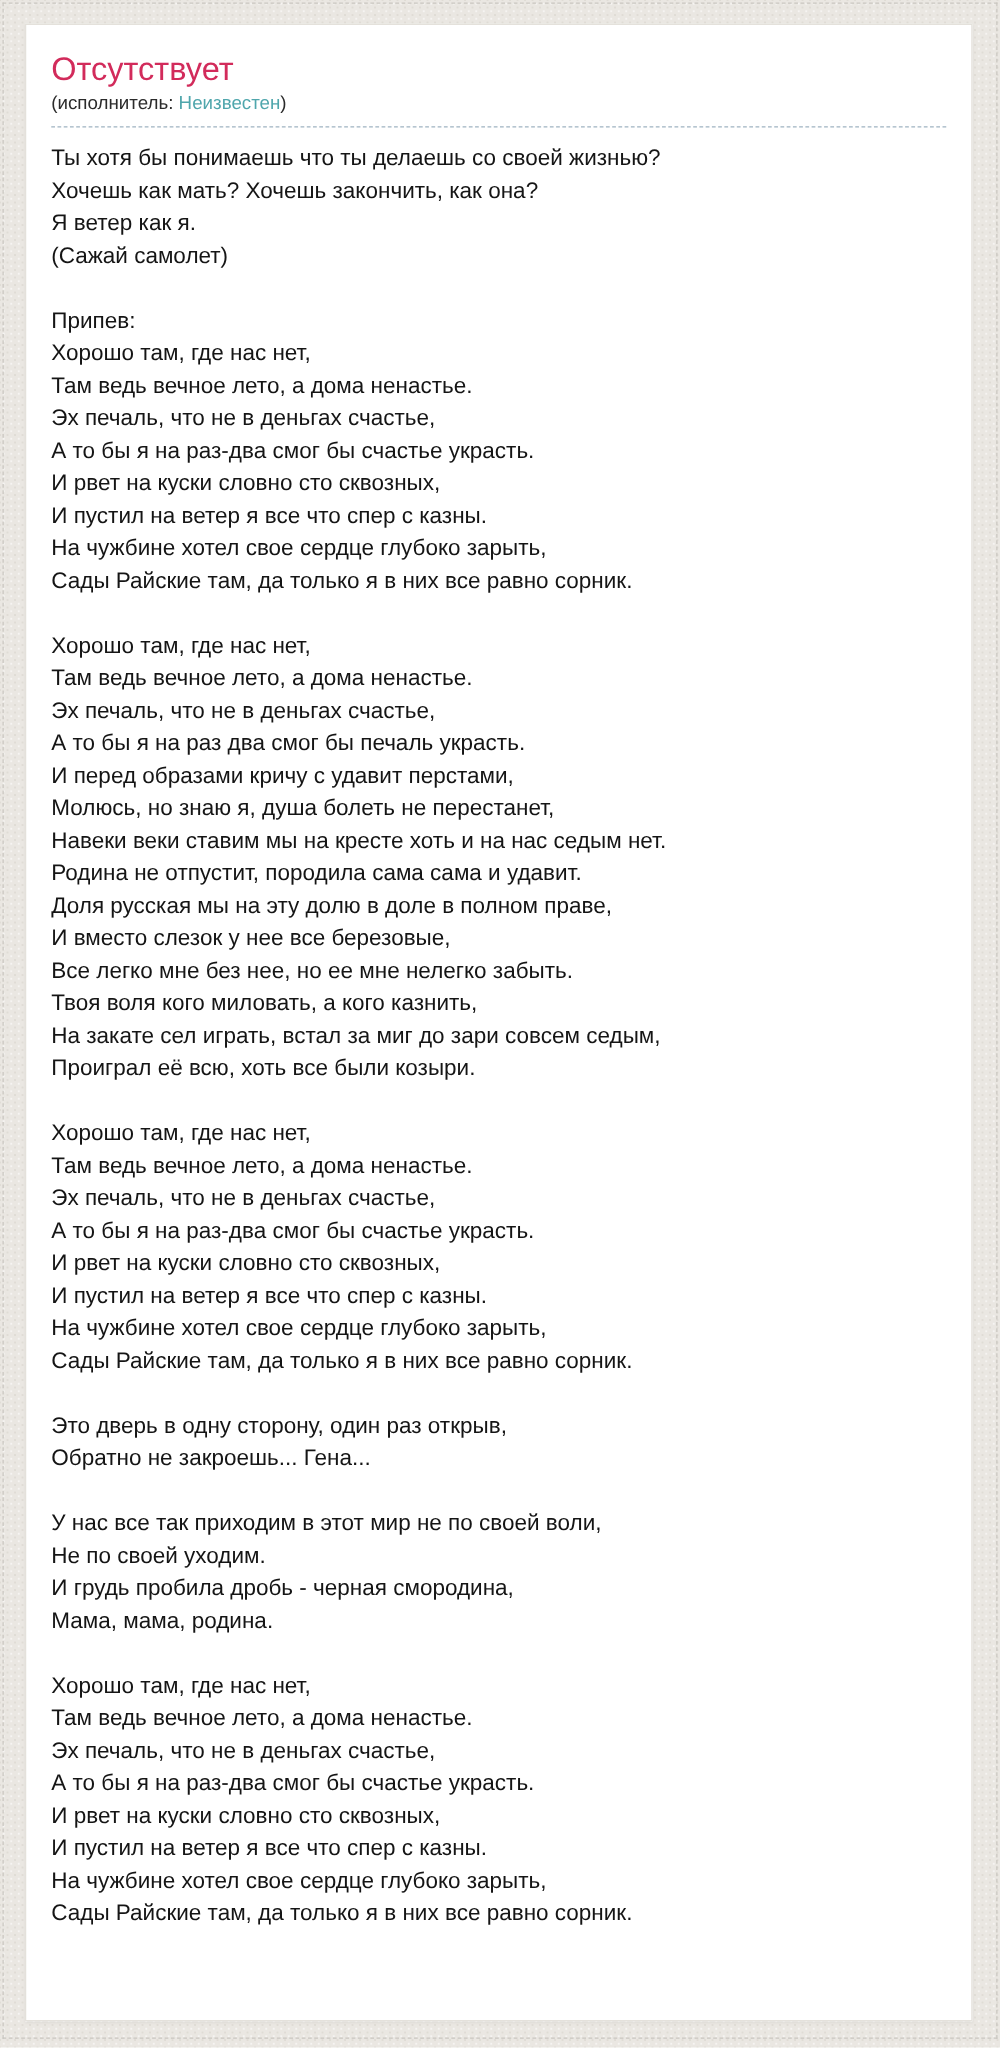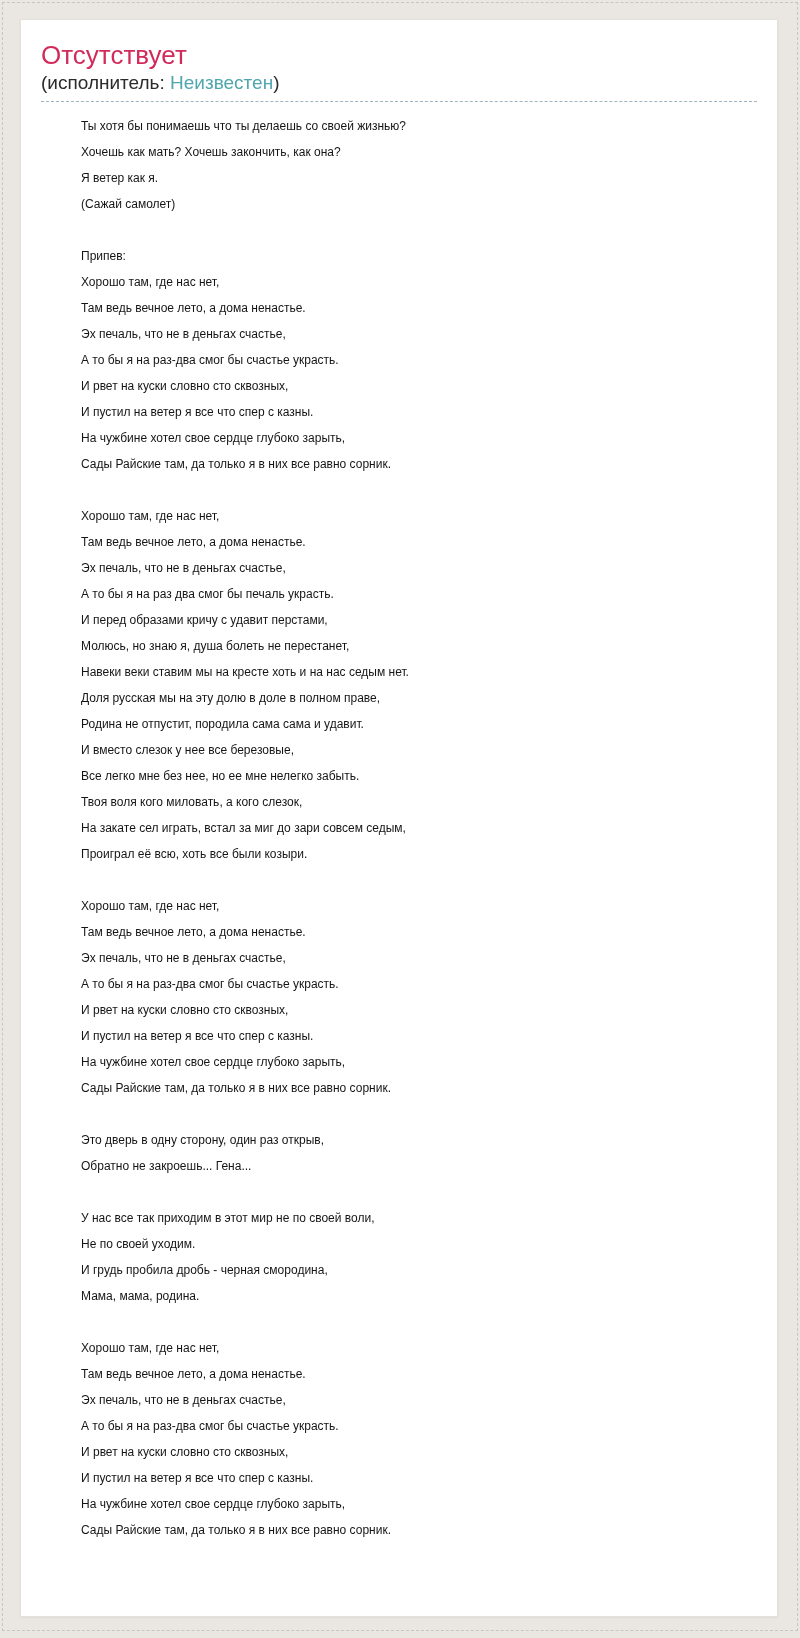--- a/index.html
+++ b/index.html
@@ -37,37 +37,36 @@
     line-height: 30px;
     margin: 0;
   }
   h1.song-title a {
     color: var(--title-link, #d22b5b);
     text-decoration: none;
     cursor: pointer;
     text-align: right;
   }
   .artist-line {
-    font-size: 19px;
+    font-size: 15px;
     line-height: 25px;
     color: #2b2b2b;
     padding-bottom: 6px;
     border-bottom: 1px dashed var(--separator, #9fb3c1);
   }
   .artist-line a {
     color: var(--artist-link, #4fa6ac);
     text-decoration: none;
     cursor: pointer;
   }
   .lyrics {
     margin-top: 11px;
-    font-size: 12px;
+    font-size: 18px;
     line-height: 26px;
     color: var(--text, #151515);
-    margin-left: 40px;
   }
   .stanza { margin-bottom: 26px; }
   .stanza:last-child { margin-bottom: 0; }
 </style>
 </head>
 <body>
 
 <div class="page-border"></div>
 
 <div class="card">
@@ -94,25 +93,25 @@
         <div class="line">Сады Райские там, да только я в них все равно сорник.</div>
       </div>
       <div class="stanza">
         <div class="line">Хорошо там, где нас нет,</div>
         <div class="line">Там ведь вечное лето, а дома ненастье.</div>
         <div class="line">Эх печаль, что не в деньгах счастье,</div>
         <div class="line">А то бы я на раз два смог бы печаль украсть.</div>
         <div class="line">И перед образами кричу с удавит перстами,</div>
         <div class="line">Молюсь, но знаю я, душа болеть не перестанет,</div>
         <div class="line">Навеки веки ставим мы на кресте хоть и на нас седым нет.</div>
+        <div class="line">Родина не отпустит, породила сама сама и удавит.</div>
         <div class="line">Доля русская мы на эту долю в доле в полном праве,</div>
-        <div class="line">Родина не отпустит, породила сама сама и удавит.</div>
         <div class="line">И вместо слезок у нее все березовые,</div>
         <div class="line">Все легко мне без нее, но ее мне нелегко забыть.</div>
-        <div class="line">Твоя воля кого миловать, а кого слезок,</div>
+        <div class="line">Твоя воля кого миловать, а кого казнить,</div>
         <div class="line">На закате сел играть, встал за миг до зари совсем седым,</div>
         <div class="line">Проиграл её всю, хоть все были козыри.</div>
       </div>
       <div class="stanza">
         <div class="line">Хорошо там, где нас нет,</div>
         <div class="line">Там ведь вечное лето, а дома ненастье.</div>
         <div class="line">Эх печаль, что не в деньгах счастье,</div>
         <div class="line">А то бы я на раз-два смог бы счастье украсть.</div>
         <div class="line">И рвет на куски словно сто сквозных,</div>
         <div class="line">И пустил на ветер я все что спер с казны.</div>

